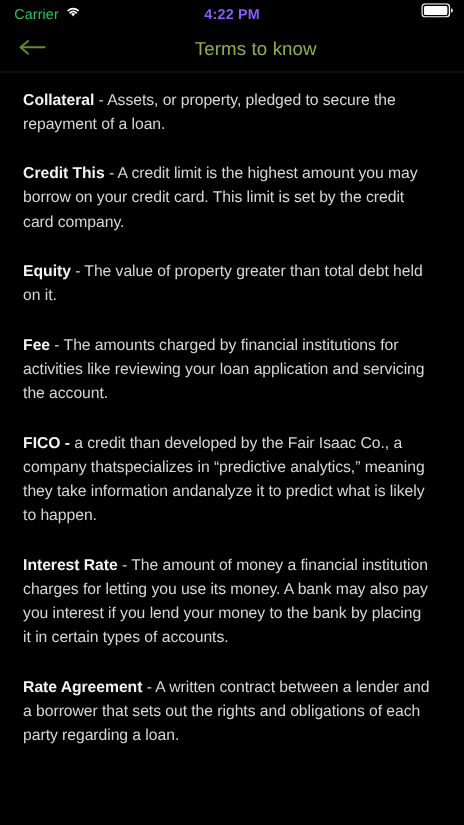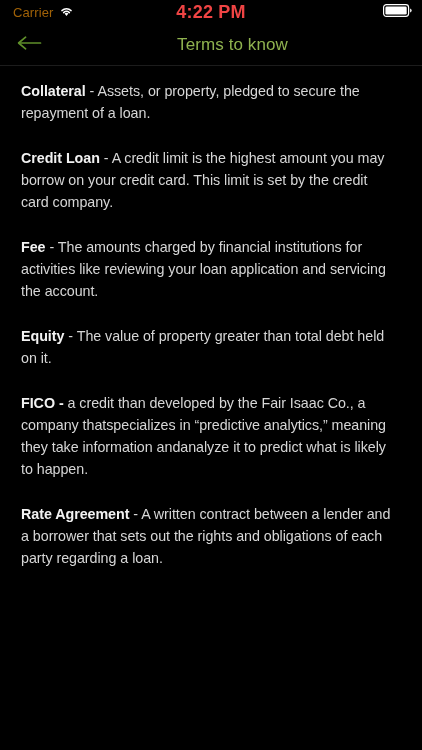--- a/index.html
+++ b/index.html
@@ -37,34 +37,34 @@
   }
 
   .status-left {
     display: flex;
     align-items: center;
     gap: 6px;
   }
 
   .carrier-label {
     font-size: 13px;
-    color: #a16207;
+    color: #22c55e;
     letter-spacing: 0.1px;
   }
 
   .wifi-icon { display: block; }
 
   .status-time {
     position: absolute;
     left: 0;
     right: 0;
     text-align: center;
-    font-size: 18px;
+    font-size: 13px;
     font-weight: 600;
-    color: #ef4444;
+    color: #8b5cf6;
     letter-spacing: 0.2px;
     pointer-events: none;
   }
 
   .status-right {
     margin-left: auto;
     display: flex;
     align-items: center;
     z-index: 2;
   }
@@ -179,29 +179,32 @@
       </span>
     </button>
     <div class="nav-title">Terms to know</div>
   </div>
 
   <div class="content">
     <p class="term-entry">
       <span class="term-name">Collateral</span><span class="term-sep"> - </span><span class="term-def">Assets, or property, pledged to secure the repayment of a loan.</span>
     </p>
     <p class="term-entry">
-      <span class="term-name">Credit Loan</span><span class="term-sep"> - </span><span class="term-def">A credit limit is the highest amount you may borrow on your credit card. This limit is set by the credit card company.</span>
+      <span class="term-name">Credit This</span><span class="term-sep"> - </span><span class="term-def">A credit limit is the highest amount you may borrow on your credit card. This limit is set by the credit card company.</span>
+    </p>
+    <p class="term-entry">
+      <span class="term-name">Equity</span><span class="term-sep"> - </span><span class="term-def">The value of property greater than total debt held on it.</span>
     </p>
     <p class="term-entry">
       <span class="term-name">Fee</span><span class="term-sep"> - </span><span class="term-def">The amounts charged by financial institutions for activities like reviewing your loan application and servicing the account.</span>
     </p>
     <p class="term-entry">
-      <span class="term-name">Equity</span><span class="term-sep"> - </span><span class="term-def">The value of property greater than total debt held on it.</span>
-    </p>
-    <p class="term-entry">
       <span class="term-name">FICO</span><span class="term-sep bold"> - </span><span class="term-def">a credit than developed by the Fair Isaac Co., a company thatspecializes in “predictive analytics,” meaning they take information andanalyze it to predict what is likely to happen.</span>
     </p>
     <p class="term-entry">
+      <span class="term-name">Interest Rate</span><span class="term-sep"> - </span><span class="term-def">The amount of money a financial institution charges for letting you use its money. A bank may also pay you interest if you lend your money to the bank by placing it in certain types of accounts.</span>
+    </p>
+    <p class="term-entry">
       <span class="term-name">Rate Agreement</span><span class="term-sep"> - </span><span class="term-def">A written contract between a lender and a borrower that sets out the rights and obligations of each party regarding a loan.</span>
     </p>
   </div>
 
 </div>
 
 </body></html>

